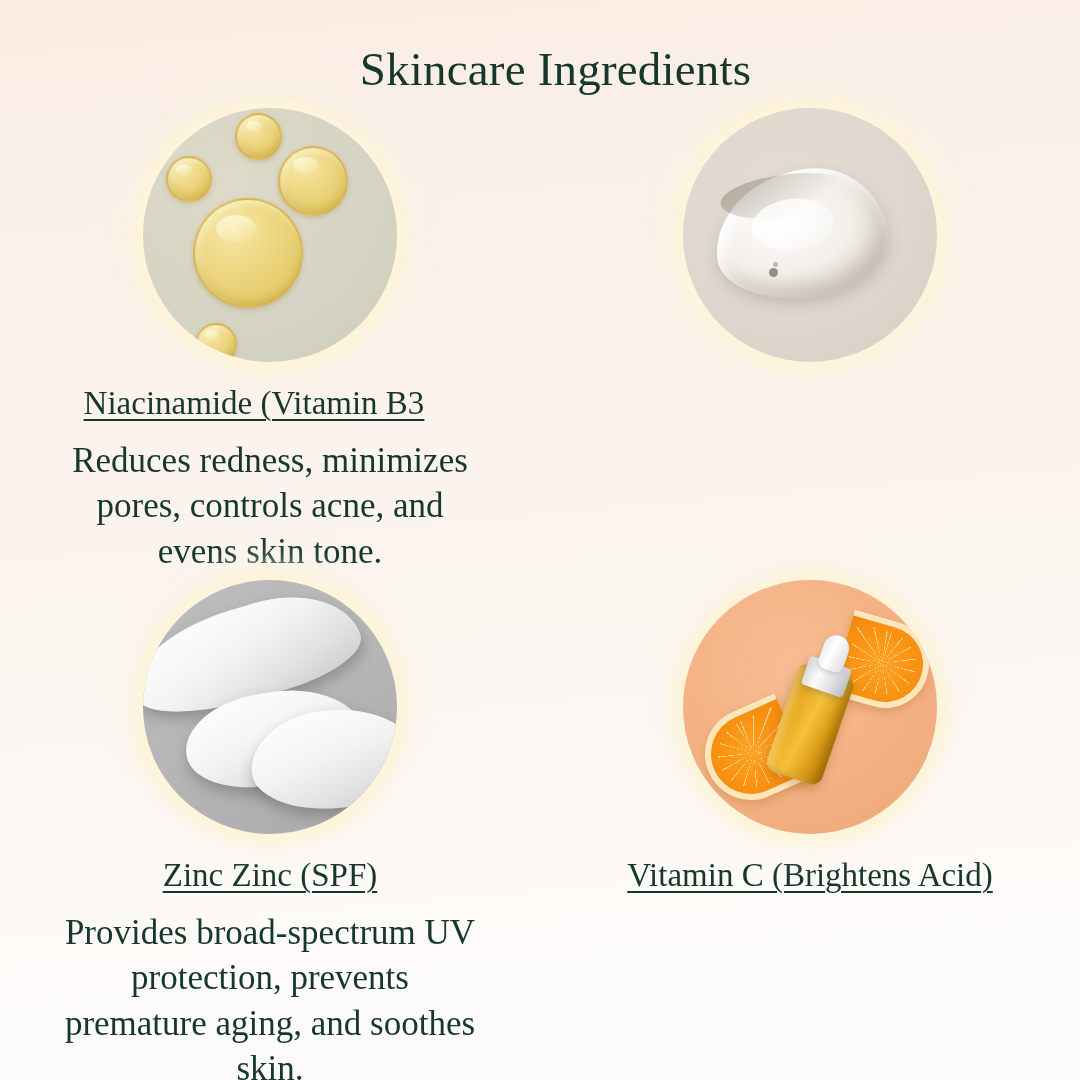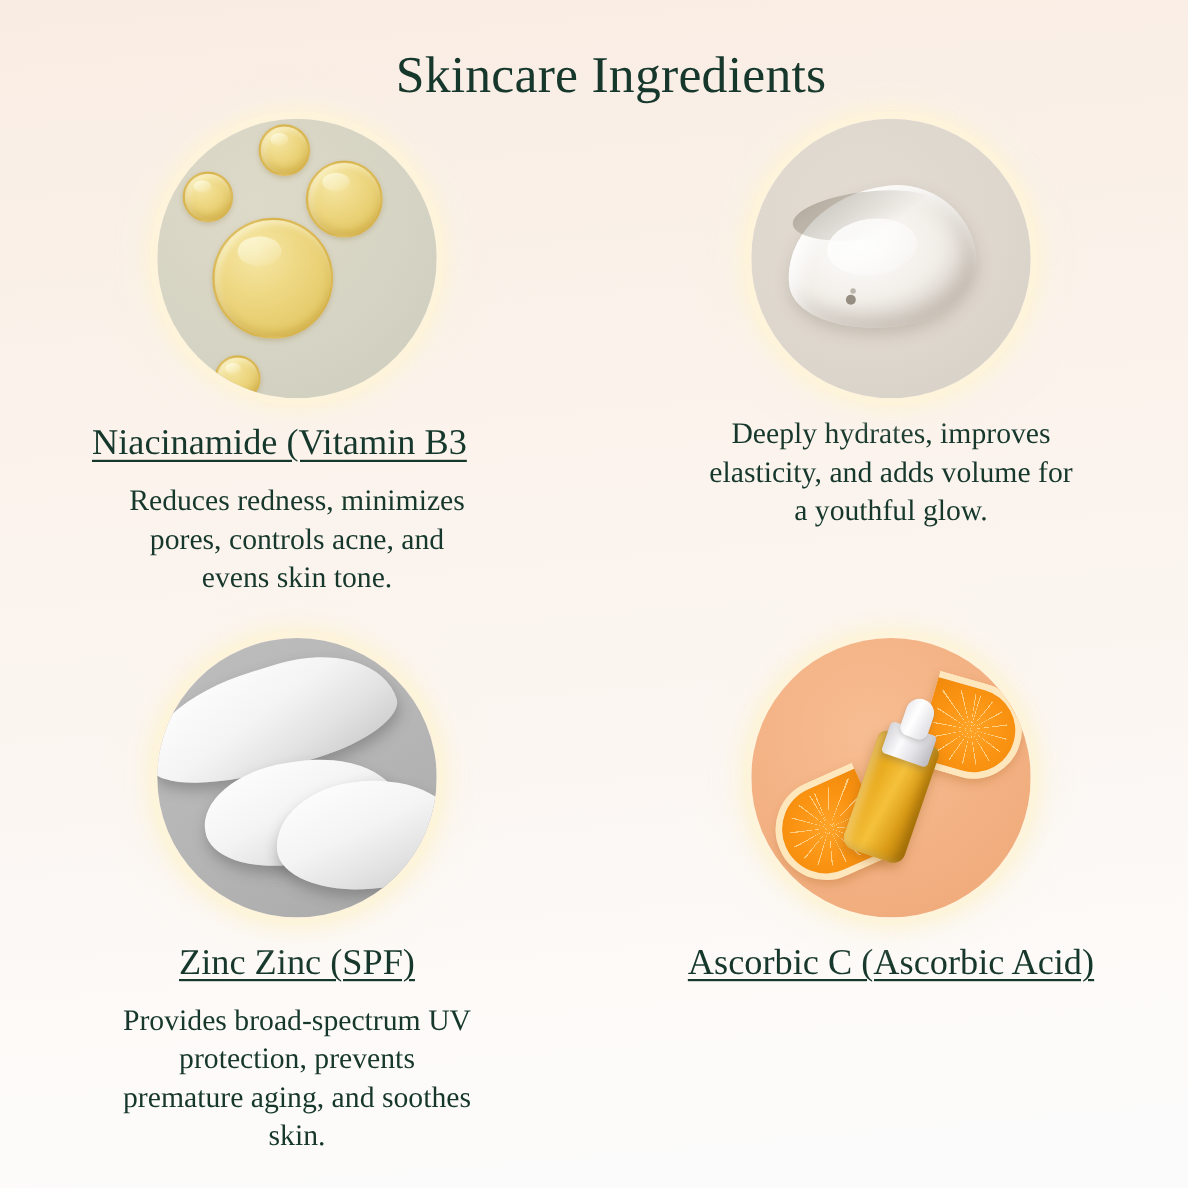--- a/index.html
+++ b/index.html
@@ -197,21 +197,21 @@
     font-weight:400;
     text-align:center;
     color:#16372b;
     text-decoration:underline;
     text-decoration-thickness:2px;
     text-underline-offset:5px;
     white-space:nowrap;
   }
   .card-desc {
     margin-top:15px;
-    font-size:27px;
+    font-size:35px;
     line-height:1.30;
     text-align:center;
     color:#16372b;
     max-width:420px;
     white-space:pre-line;
   }
 
   
   .card-1 .card-title { transform:translateX(-16px); }
 </style>
@@ -238,23 +238,20 @@
 evens skin tone.</div>
   </div>
 
   <div class="card card-2">
     <div class="media">
       <div class="scene sc-gel">
         <div class="gel-blob"></div>
         <div class="gel-bubble"></div>
       </div>
     </div>
-    <div class="card-desc">Deeply hydrates, improves
-elasticity, and adds volume for
-a youthful glow.</div>
   </div>
 
   <div class="card card-3">
     <div class="media">
       <div class="scene sc-cream">
         <div class="smear s1"></div>
         <div class="smear s2"></div>
         <div class="smear s3"></div>
       </div>
     </div>
@@ -270,16 +267,16 @@
       <div class="scene sc-vitc">
         <div class="orange o1"></div>
         <div class="orange o2"></div>
         <div class="bottle">
           <div class="body"></div>
           <div class="collar"></div>
           <div class="teat"></div>
         </div>
       </div>
     </div>
-    <div class="card-title">Ascorbic C (Ascorbic Acid)</div>
+    <div class="card-title">Vitamin C (Brightens Acid)</div>
   </div>
 
 </div>
 
 </body></html>

